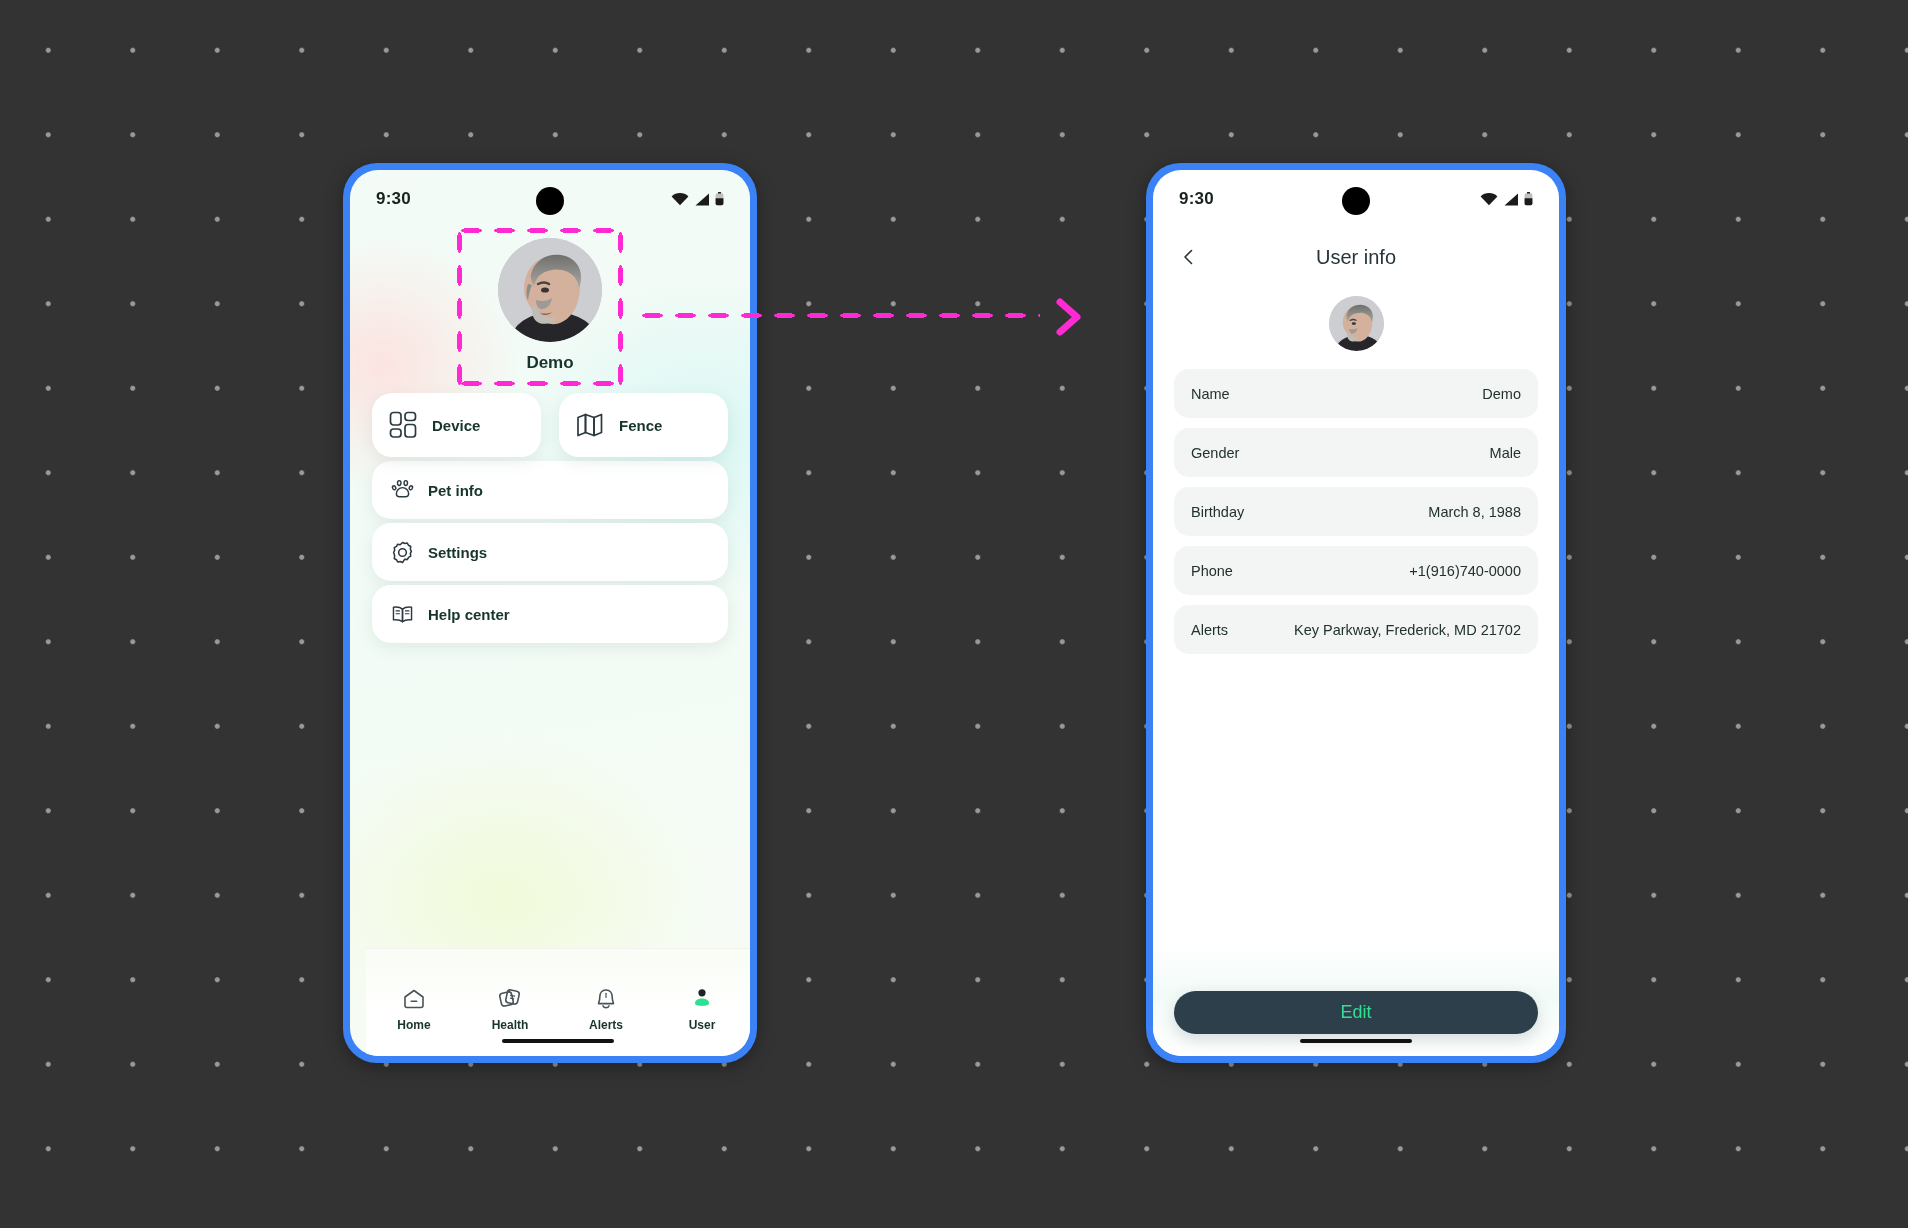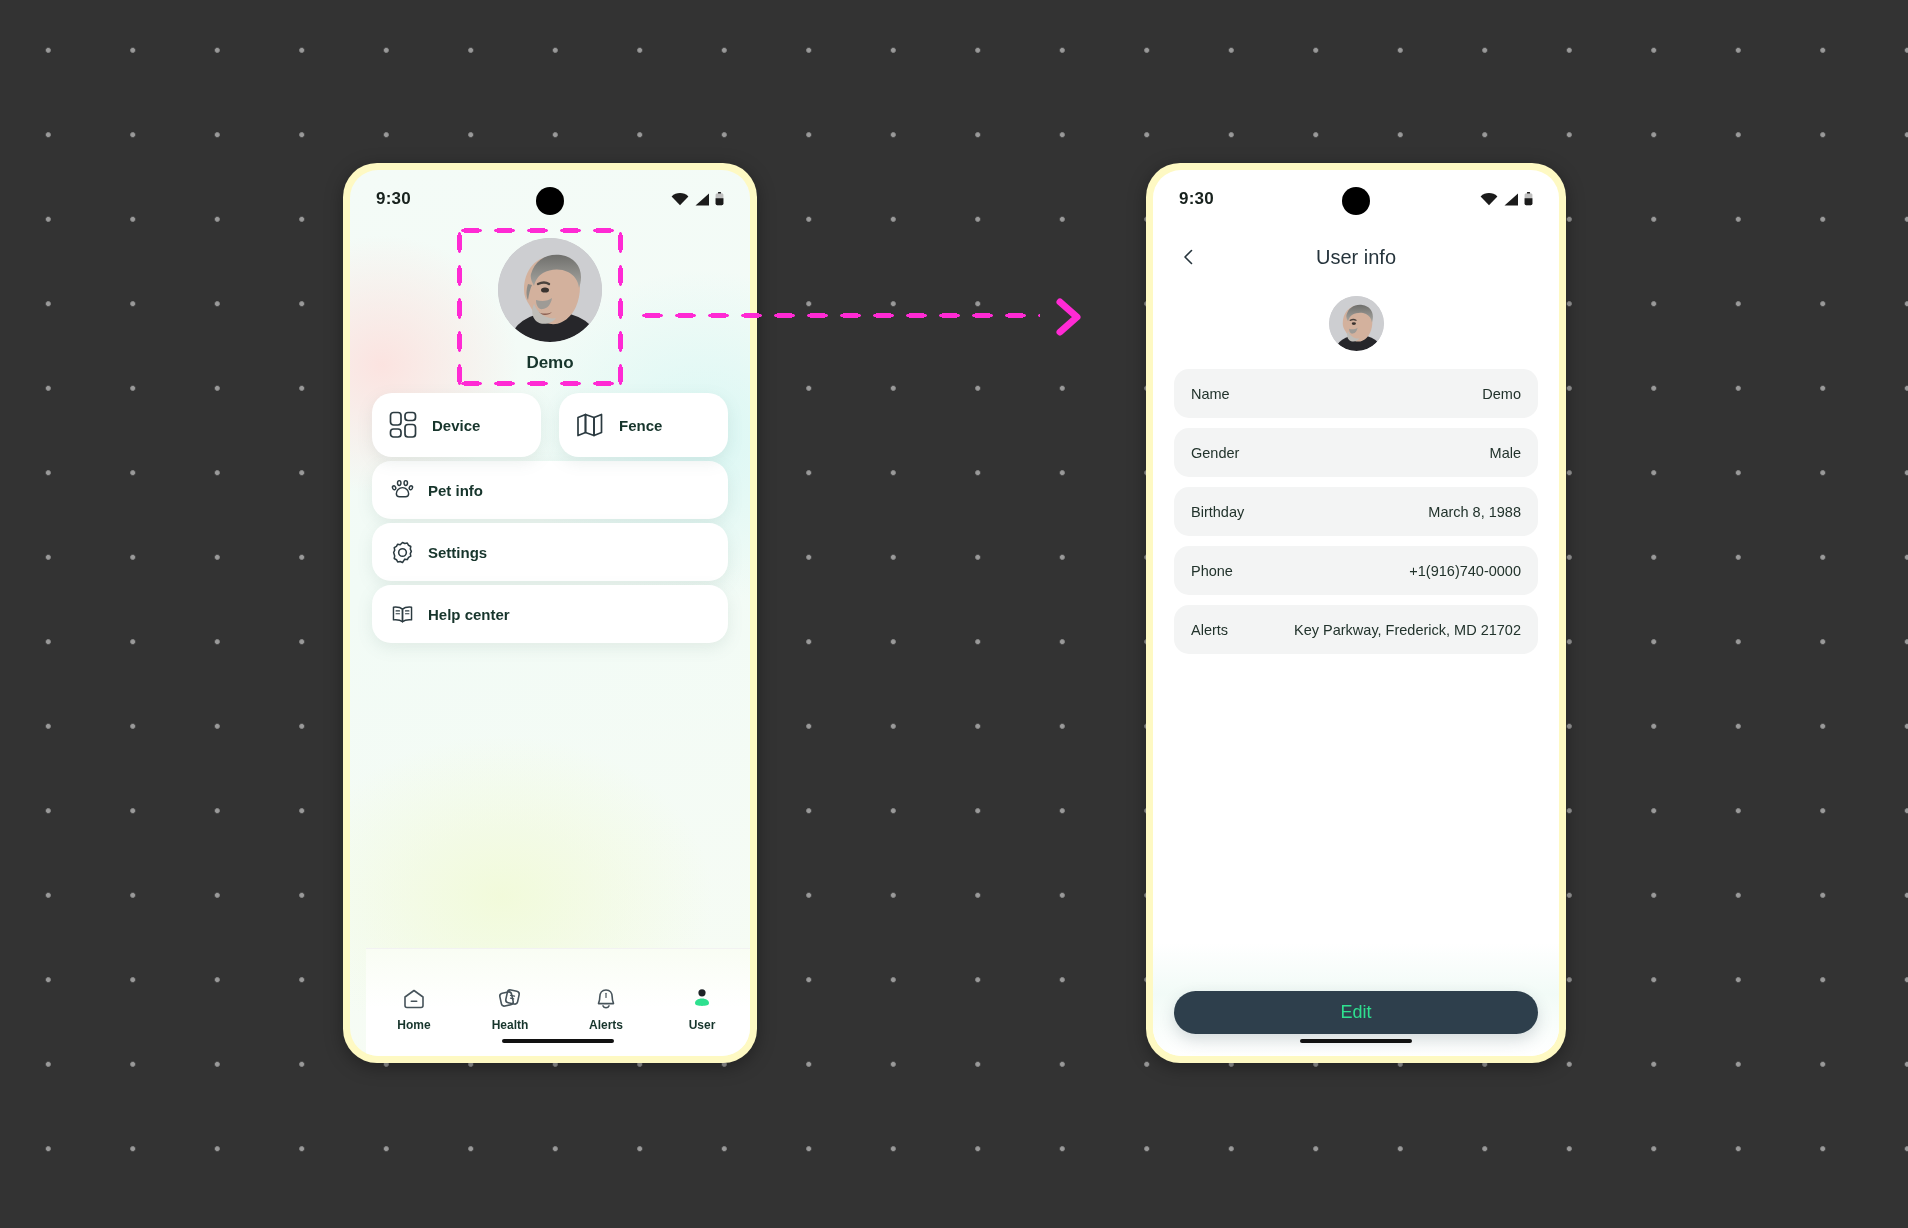--- a/index.html
+++ b/index.html
@@ -13,21 +13,21 @@
     background-color: #333333;
     background-image: radial-gradient(circle, #9a9a9a 2.2px, transparent 2.4px);
     background-size: 84.5px 84.5px;
     background-position: 6px 8px;
     position: relative;
   }
 
   
   .phone {
     position: absolute;
-    background: #fef9c3;
+    background: #3b82f6;
     border-radius: 34px;
     padding: 7px;
     box-shadow: 0 4px 18px rgba(0,0,0,.35);
   }
   .phone-screen {
     width: 100%; height: 100%;
     border-radius: 28px;
     overflow: hidden;
     position: relative;
   }

